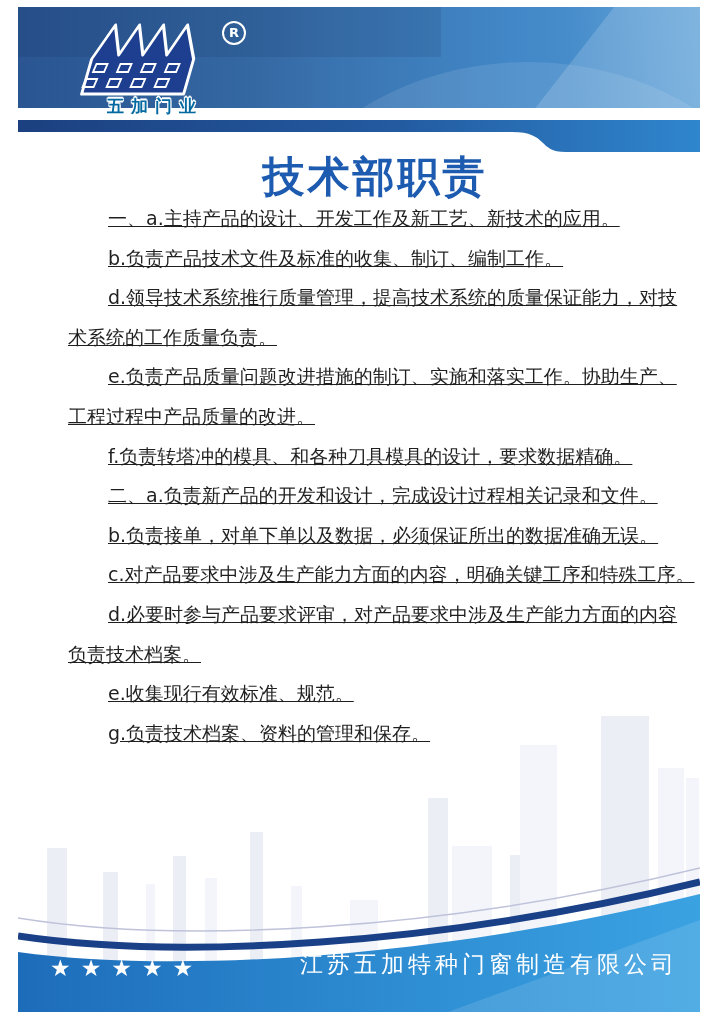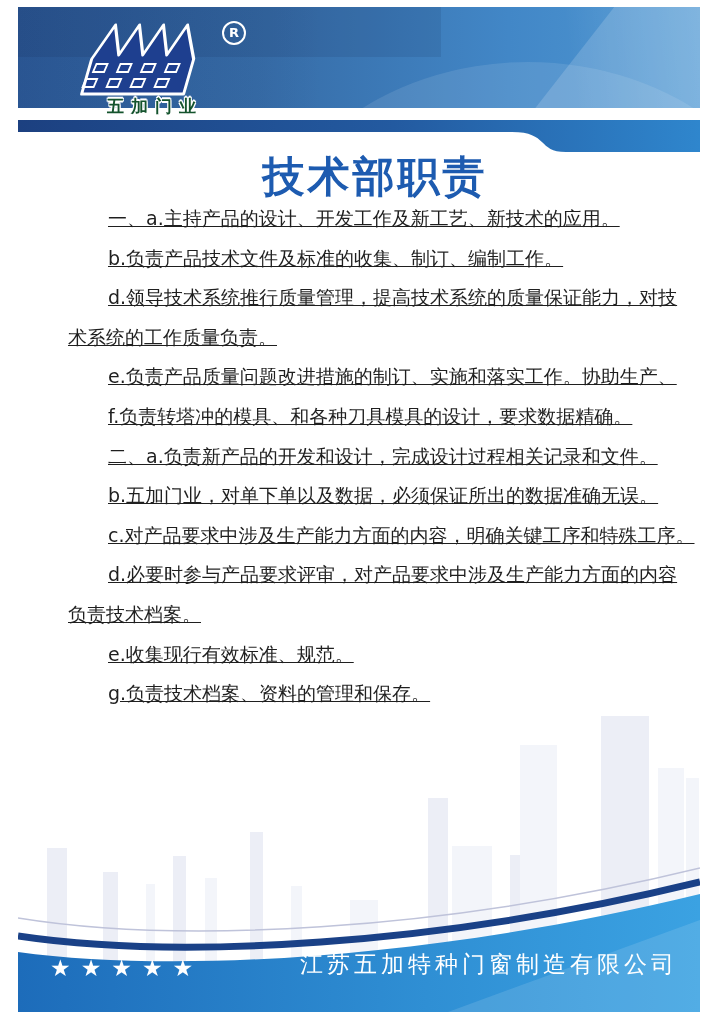--- a/index.html
+++ b/index.html
@@ -12,21 +12,21 @@
   .hstripe{position:absolute;left:0;top:0;width:62%;height:50px;background:rgba(8,20,60,0.10);}
   .hshade{position:absolute;left:0;top:0;width:45%;height:100%;background:linear-gradient(90deg,rgba(10,25,70,0.14),rgba(10,25,70,0));}
   .hsw1{position:absolute;left:430px;top:-50px;width:430px;height:210px;
     background:linear-gradient(100deg,rgba(255,255,255,0) 30%,rgba(255,255,255,0.22) 75%);transform:rotate(-18deg);}
   .hsw2{position:absolute;left:565px;top:-25px;width:260px;height:130px;background:rgba(255,255,255,0.16);transform:skewX(-38deg);}
   .hsw3{position:absolute;left:240px;top:55px;width:540px;height:220px;border-radius:50% 50% 0 0/100% 100% 0 0;background:rgba(255,255,255,0.10);}
 
   .logo{position:absolute;left:42px;top:6px;width:200px;height:112px;}
   .logo-mark{position:absolute;left:14px;top:10px;}
   .logo-text{position:absolute;left:20px;top:82px;width:150px;text-align:center;
-    color:#14532d;font-weight:bold;font-size:17px;letter-spacing:7px;
+    color:#0369a1;font-weight:bold;font-size:17px;letter-spacing:7px;
     text-shadow:-1px -1px 0 #fff,1px -1px 0 #fff,-1px 1px 0 #fff,1px 1px 0 #fff,0 2px 0 #fff,0 -2px 0 #fff;}
   .reg-mark{position:absolute;left:162px;top:8px;width:20px;height:20px;border:2px solid #fff;border-radius:50%;
     color:#fff;font-size:13px;font-weight:bold;text-align:center;line-height:20px;}
 
   
   .divider{position:absolute;left:0;top:106px;width:682px;height:40px;}
 
   
   .page-title{position:absolute;left:0;top:126px;width:682px;margin:16px;text-align:center;
     color:#1d5bb0;font-size:42px;font-weight:bold;letter-spacing:3px;}
@@ -107,23 +107,24 @@
     <div class="bar lt" style="left:640px; width:26px; height:244px; bottom:0;"></div>
     <div class="bar lt" style="left:668px; width:13px; height:234px; bottom:0;"></div>
   </div>
 
   <div class="duties">
       <div class="line first">一、a.主持产品的设计、开发工作及新工艺、新技术的应用。</div>
       <div class="line first">b.负责产品技术文件及标准的收集、制订、编制工作。</div>
       <div class="line first">d.领导技术系统推行质量管理，提高技术系统的质量保证能力，对技</div>
       <div class="line">术系统的工作质量负责。</div>
       <div class="line first">e.负责产品质量问题改进措施的制订、实施和落实工作。协助生产、</div>
+      <div class="line">工程过程中产品质量的改进。</div>
       <div class="line first">f.负责转塔冲的模具、和各种刀具模具的设计，要求数据精确。</div>
       <div class="line first">二、a.负责新产品的开发和设计，完成设计过程相关记录和文件。</div>
-      <div class="line first">b.五加门业，对单下单以及数据，必须保证所出的数据准确无误。</div>
+      <div class="line first">b.负责接单，对单下单以及数据，必须保证所出的数据准确无误。</div>
       <div class="line first">c.对产品要求中涉及生产能力方面的内容，明确关键工序和特殊工序。</div>
       <div class="line first">d.必要时参与产品要求评审，对产品要求中涉及生产能力方面的内容</div>
       <div class="line">负责技术档案。</div>
       <div class="line first">e.收集现行有效标准、规范。</div>
       <div class="line first">g.负责技术档案、资料的管理和保存。</div>
     </div>
 
   <svg class="footer-wave" viewBox="0 0 682 152">
     <defs>
       <linearGradient id="footGrad" x1="0" y1="0" x2="1" y2="0">

